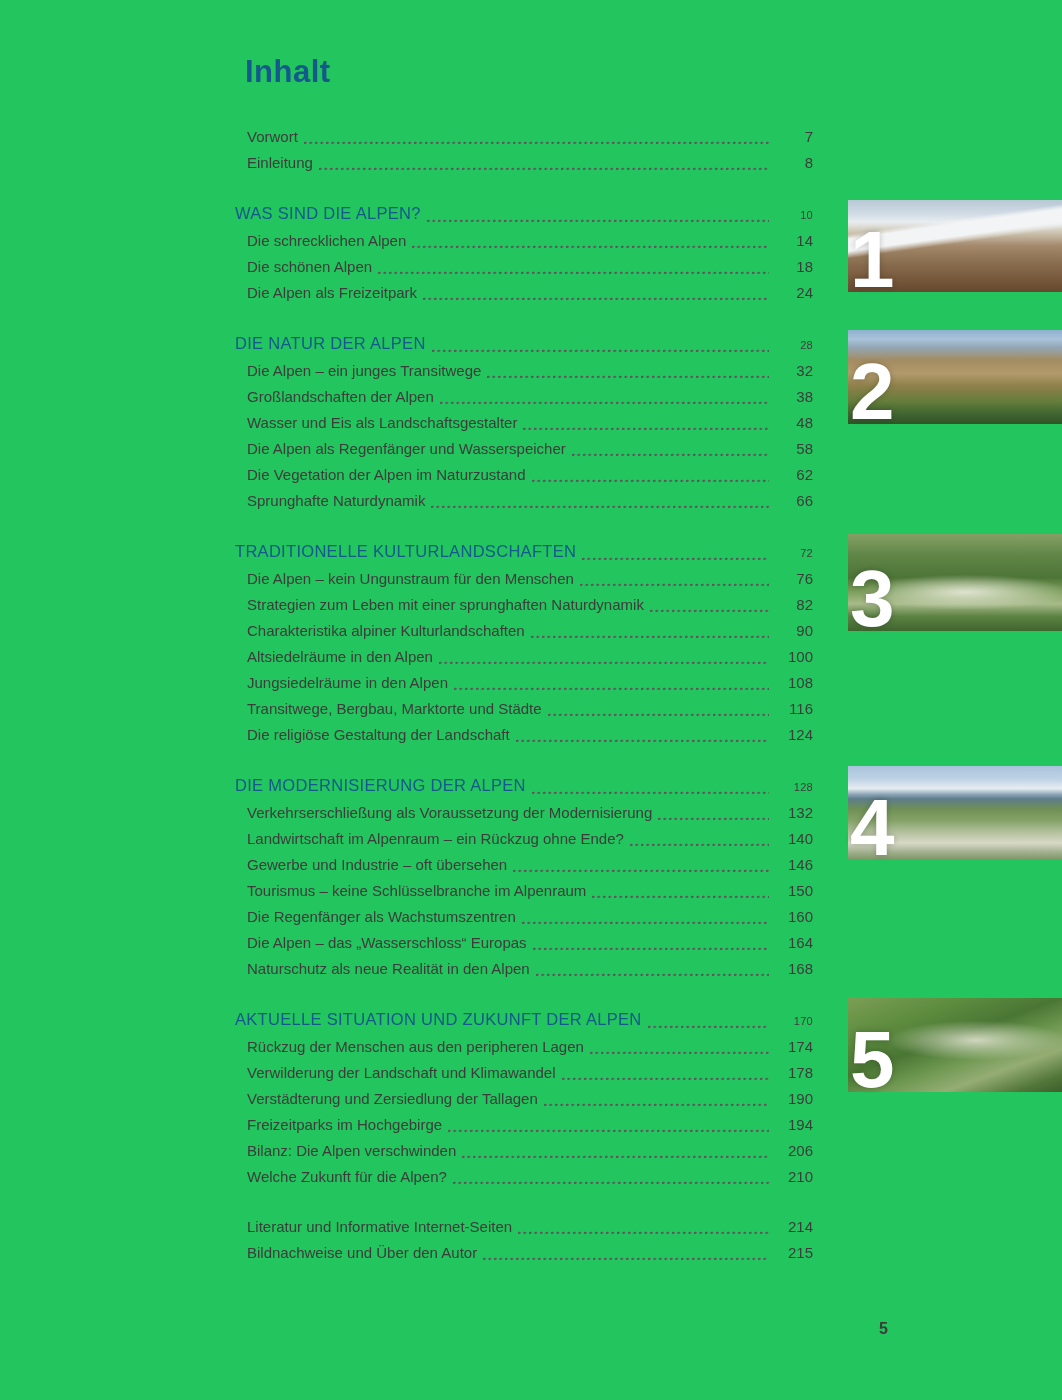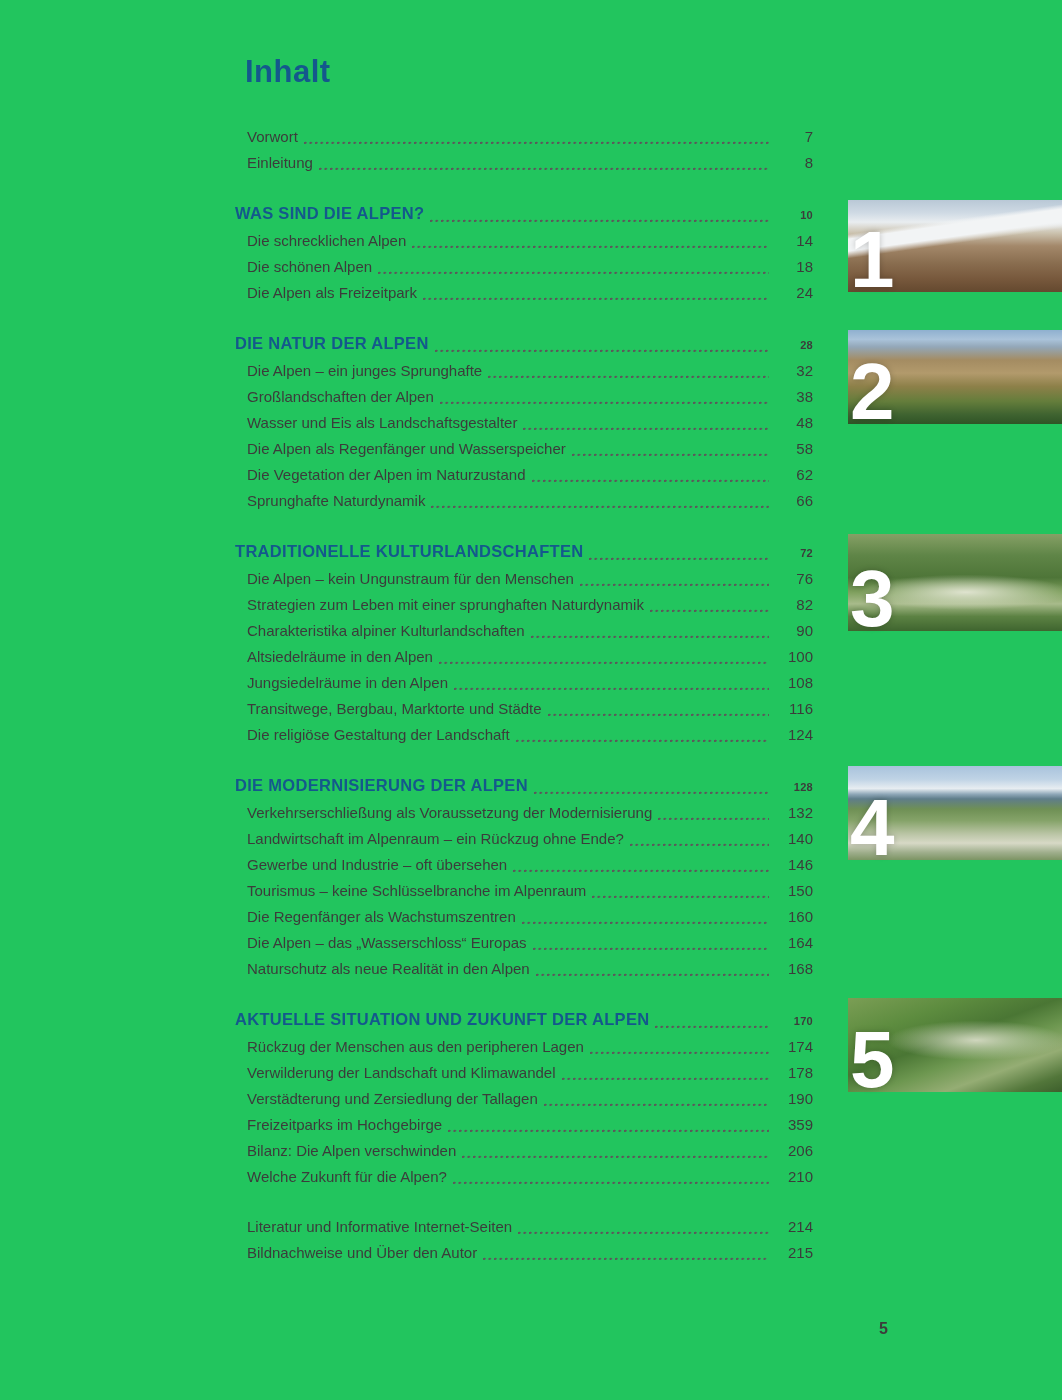--- a/index.html
+++ b/index.html
@@ -51,21 +51,21 @@
     background-size: 5.5px 4px;
     background-repeat: repeat-x;
     background-position: left bottom;
   }
   .pg {
     flex: none;
     width: 38px;
     text-align: right;
   }
   .row.chapter {
-    font-weight: bold;
+    font-weight: normal;
     font-size: 16.5px;
     letter-spacing: 0.3px;
     color: var(--blue);
   }
   .row.chapter .pg { color: var(--ink); font-size: 11px; }
   .section { margin-top: 24px; }
   .backmatter { margin-top: 24px; }
   .folio {
     position: absolute;
     left: 852px; top: 1320px;
@@ -153,21 +153,21 @@
           <span class="pg">24</span>
         </div>
       </div>
       <div class="section">
         <div class="row chapter">
           <span class="lbl">DIE NATUR DER ALPEN</span>
           <span class="leader"></span>
           <span class="pg">28</span>
         </div>
         <div class="row sub">
-          <span class="lbl">Die Alpen – ein junges Sprunghafte</span>
+          <span class="lbl">Die Alpen – ein junges Transitwege</span>
           <span class="leader"></span>
           <span class="pg">32</span>
         </div>
         <div class="row sub">
           <span class="lbl">Großlandschaften der Alpen</span>
           <span class="leader"></span>
           <span class="pg">38</span>
         </div>
         <div class="row sub">
           <span class="lbl">Wasser und Eis als Landschaftsgestalter</span>
@@ -291,21 +291,21 @@
           <span class="pg">178</span>
         </div>
         <div class="row sub">
           <span class="lbl">Verstädterung und Zersiedlung der Tallagen</span>
           <span class="leader"></span>
           <span class="pg">190</span>
         </div>
         <div class="row sub">
           <span class="lbl">Freizeitparks im Hochgebirge</span>
           <span class="leader"></span>
-          <span class="pg">359</span>
+          <span class="pg">194</span>
         </div>
         <div class="row sub">
           <span class="lbl">Bilanz: Die Alpen verschwinden</span>
           <span class="leader"></span>
           <span class="pg">206</span>
         </div>
         <div class="row sub">
           <span class="lbl">Welche Zukunft für die Alpen?</span>
           <span class="leader"></span>
           <span class="pg">210</span>

